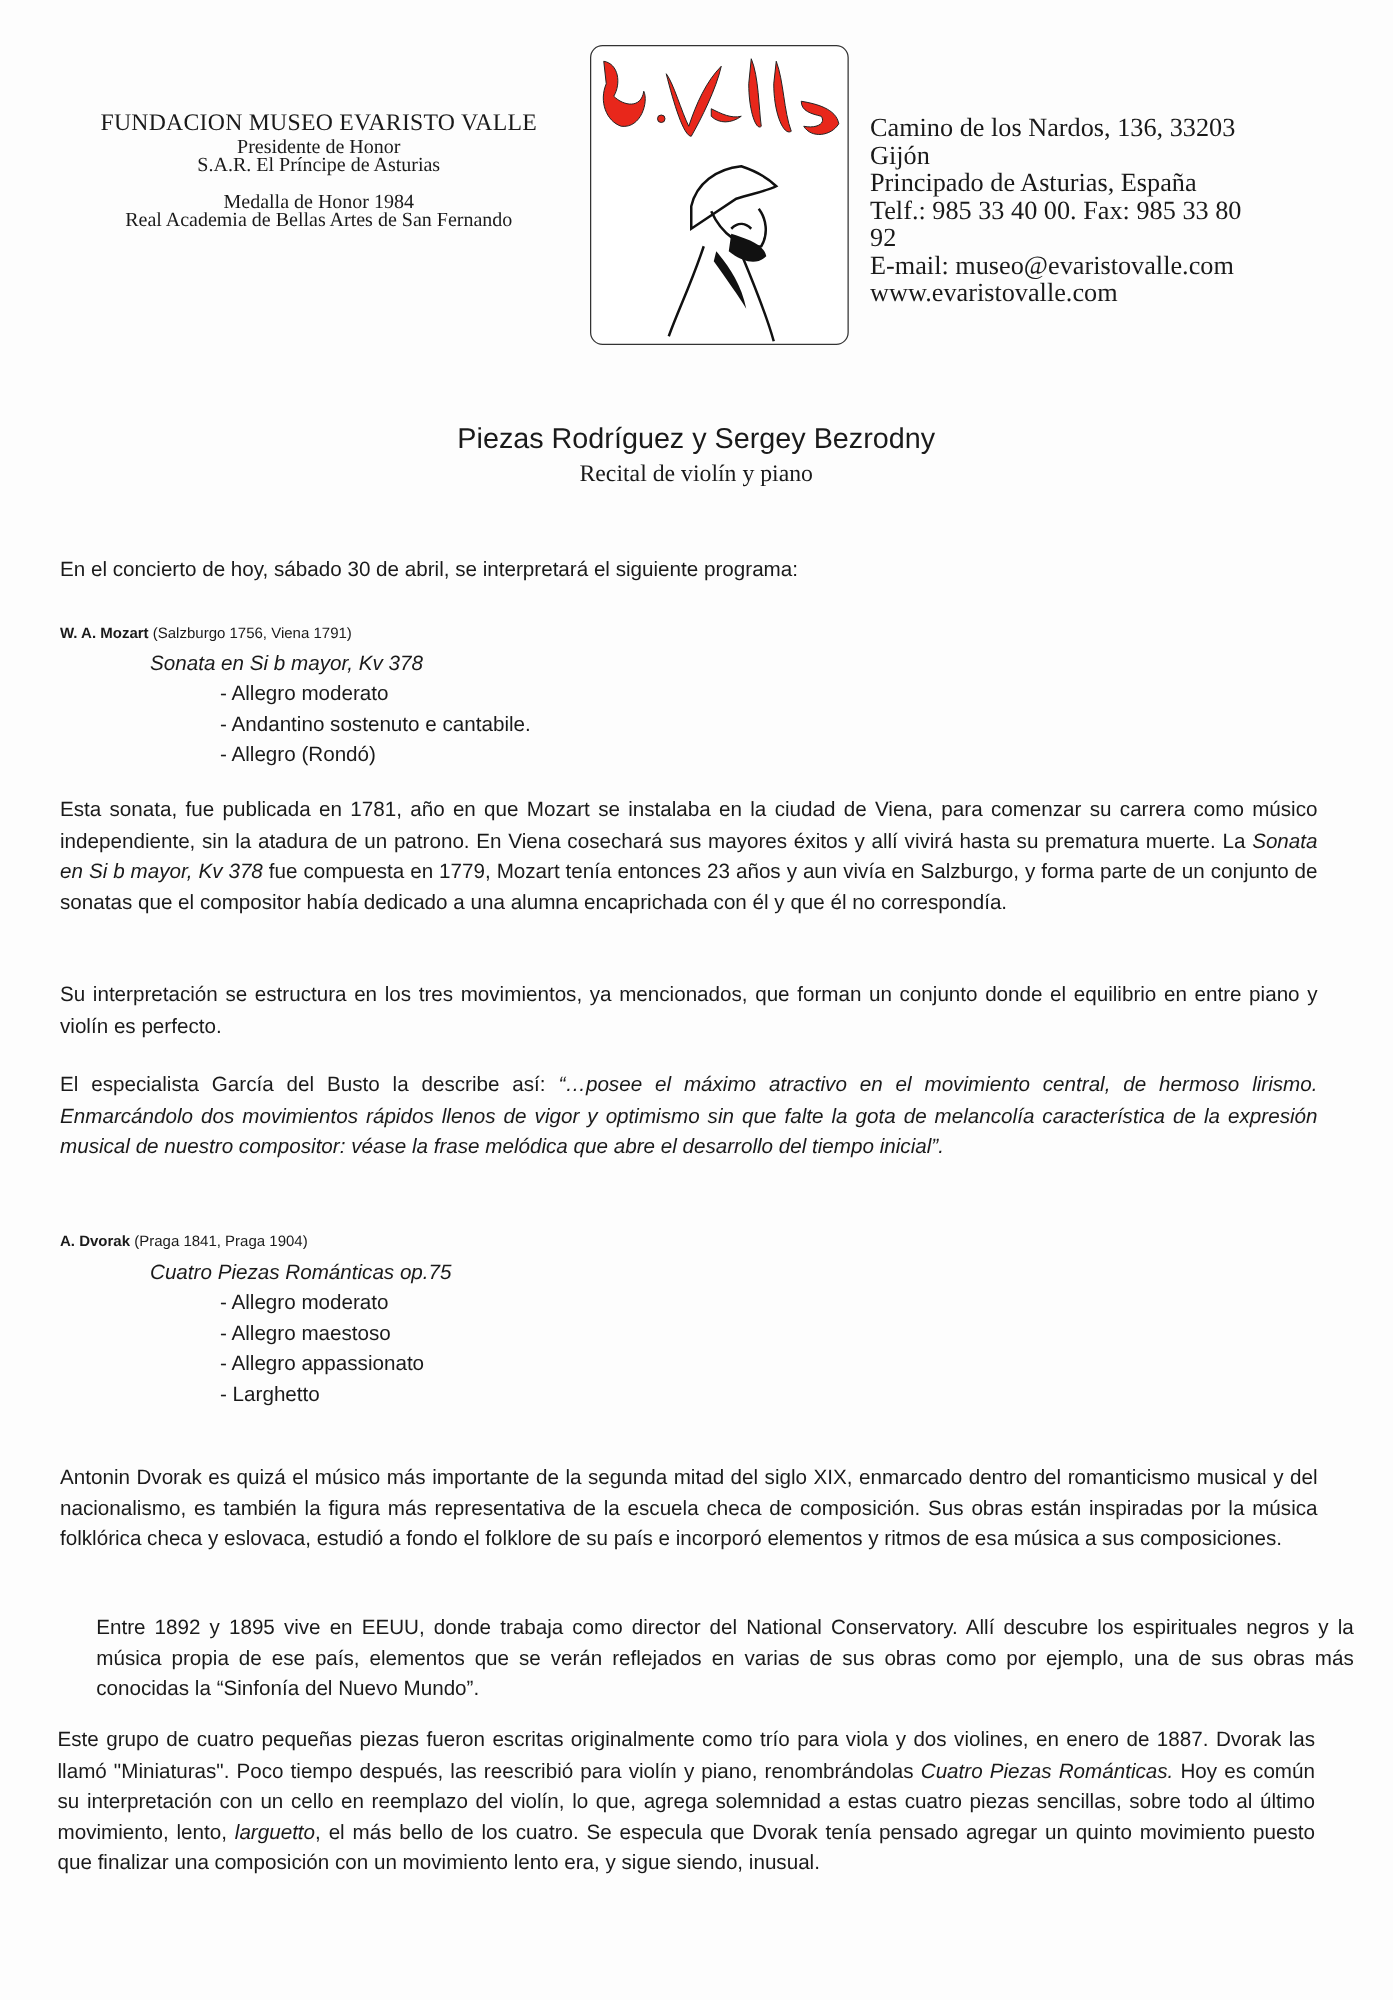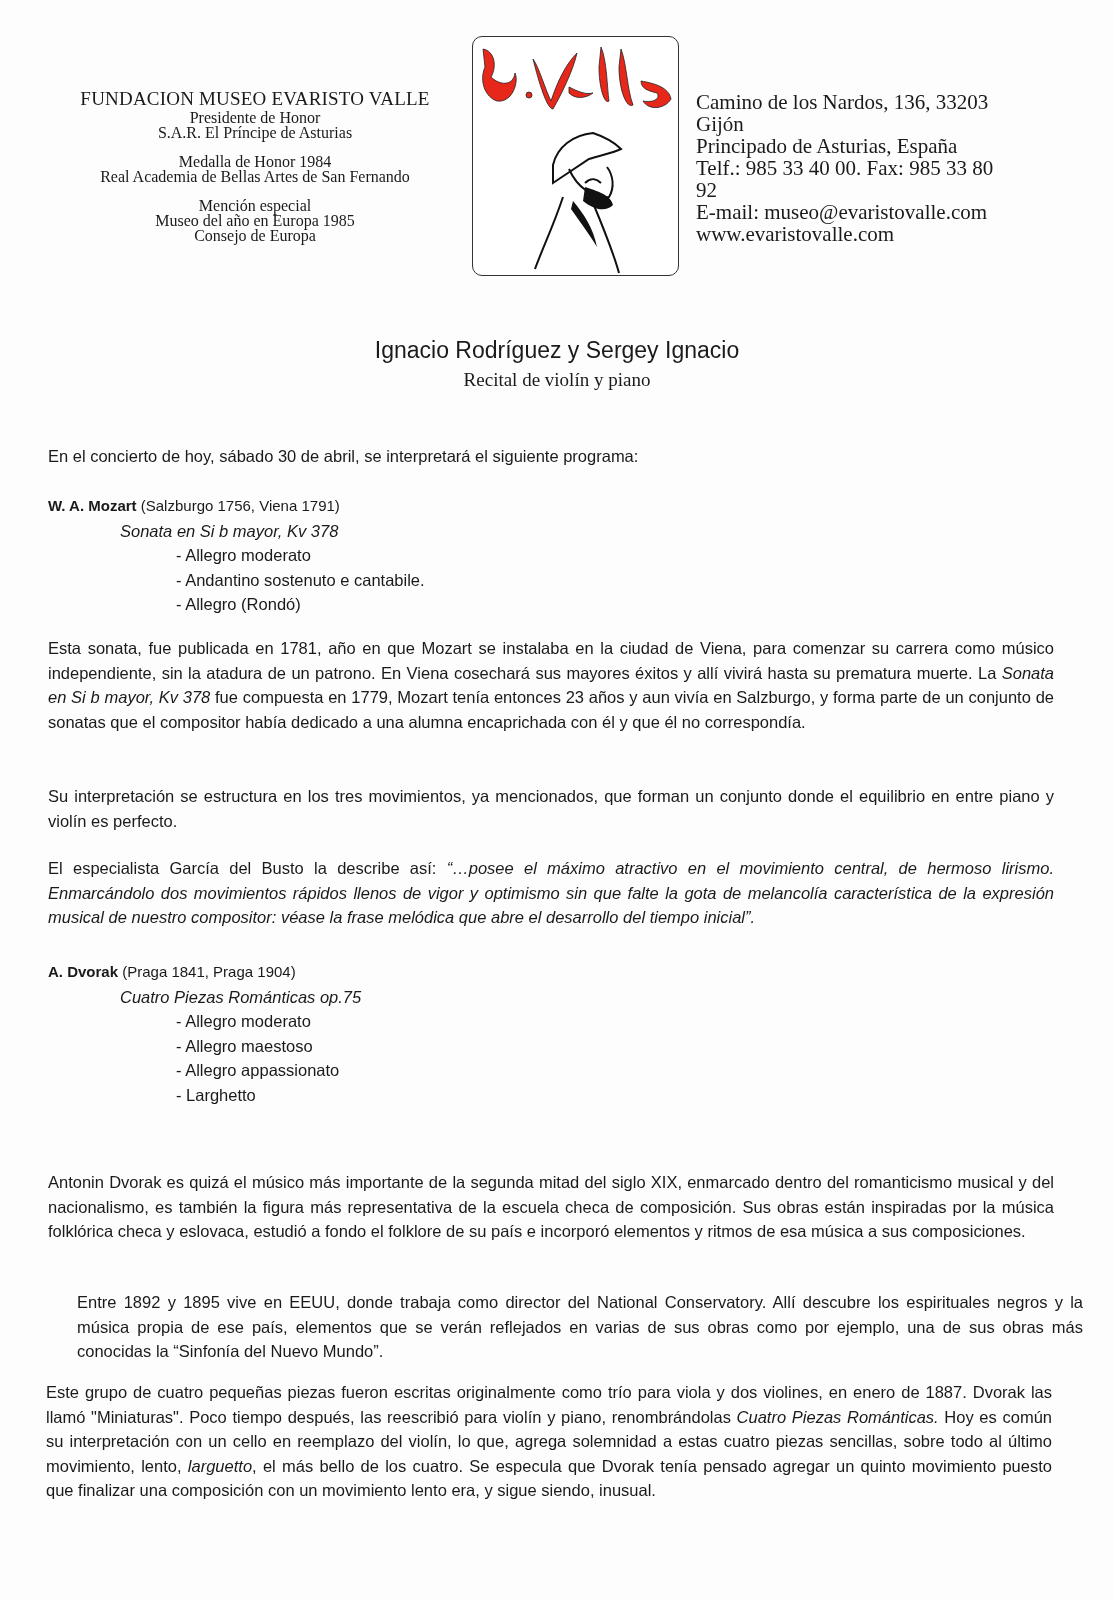--- a/index.html
+++ b/index.html
@@ -22,43 +22,38 @@
       position: absolute; left: 696px; top: 91px; width: 320px; text-align: left;
       font-size: 21px; line-height: 22px;
     }
     #concert-title {
       position: absolute; left: 0; width: 1114px; top: 337px; text-align: center;
     }
     #performers { font-size: 23px; }
     #recital-subtitle { font-size: 19px; margin-top: 5px; font-family: Liberation Serif, serif; }
     .p { position: absolute; left: 48px; width: 1006px; font-size: 16.5px; line-height: 24.5px; }
     .j { text-align: justify; text-align-last: left; }
-    .comp { font-size: 15px; }
+    .comp { font-size: 12px; }
     .work { padding-left: 72px; font-style: italic; }
     .mv { padding-left: 128px; }
     i { font-style: italic; }
     b { font-weight: bold; }
   </style>
 </head>
 <body>
 
 <div id="letterhead-left" class="serif">
   <div id="foundation-name">FUNDACION MUSEO EVARISTO VALLE</div>
   <div class="honor-block">
     <div>Presidente de Honor</div>
     <div>S.A.R. El Príncipe de Asturias</div>
   </div>
   <div class="honor-block">
     <div>Medalla de Honor 1984</div>
     <div>Real Academia de Bellas Artes de San Fernando</div>
-  </div>
-  <div class="honor-block">
-    <div>Mención especial</div>
-    <div>Museo del año en Europa 1985</div>
-    <div>Consejo de Europa</div>
   </div>
 </div>
 
 <div id="logo-box">
   <svg width="205" height="238" viewBox="0 0 205 238">
     <g fill="#e8271b" stroke="#222" stroke-width="0.8">
       <path d="M10 12 C22 14 24 30 18 40 C26 48 40 50 42 36 C46 44 40 66 24 64 C12 60 6 44 12 30 Z"></path>
       <circle cx="56" cy="58" r="3"></circle>
       <path d="M60 22 C66 30 72 52 78 64 C84 46 92 28 104 16 C100 34 88 58 80 72 C74 72 66 46 60 22 Z"></path>
       <path d="M96 50 C104 54 112 58 120 56 C112 62 102 62 96 56 Z"></path>
@@ -80,41 +75,41 @@
 
 <div id="letterhead-right" class="serif">
   <div>Camino de los Nardos, 136, 33203 Gijón</div>
   <div>Principado de Asturias, España</div>
   <div>Telf.: 985 33 40 00. Fax: 985 33 80 92</div>
   <div>E-mail: museo@evaristovalle.com</div>
   <div>www.evaristovalle.com</div>
 </div>
 
 <div id="concert-title" class="sans">
-  <div id="performers">Ignacio Rodríguez y Sergey Ignacio</div>
+  <div id="performers">Piezas Rodríguez y Sergey Bezrodny</div>
   <div id="recital-subtitle">Recital de violín y piano</div>
 </div>
 
 <div class="p sans" style="top:444px;">En el concierto de hoy, sábado 30 de abril, se interpretará el siguiente programa:</div>
 
 <div class="p sans" style="top:494px;">
   <div class="comp"><b>W. A. Mozart</b><span> (Salzburgo 1756, Viena 1791)</span></div>
   <div class="work">Sonata en Si b mayor, Kv 378</div>
   <div class="mv">- Allegro moderato</div>
   <div class="mv">- Andantino sostenuto e cantabile.</div>
   <div class="mv">- Allegro (Rondó)</div>
 </div>
 
 <div class="p sans j" style="top:636px;"><span>Esta sonata, fue publicada en 1781, año en que Mozart se instalaba en la ciudad de Viena, para comenzar su carrera como músico independiente, sin la atadura de un patrono. En Viena cosechará sus mayores éxitos y allí vivirá hasta su prematura muerte.  La </span><i>Sonata en Si b mayor, Kv 378</i><span> fue compuesta en 1779, Mozart tenía entonces 23 años y aun vivía en Salzburgo, y forma parte de un conjunto de sonatas que el compositor había dedicado a una alumna encaprichada con él y que él no correspondía.</span></div>
 
 <div class="p sans j" style="top:784px;">Su interpretación se estructura en los tres movimientos, ya mencionados, que forman un conjunto donde el equilibrio en entre piano y violín es perfecto.</div>
 
 <div class="p sans j" style="top:856px;"><span>El especialista García del Busto la describe así: </span><i>“…posee el máximo atractivo en el movimiento central, de hermoso lirismo. Enmarcándolo dos movimientos rápidos llenos de vigor y optimismo sin que falte la gota de melancolía característica de la expresión musical de nuestro compositor: véase la frase melódica que abre el desarrollo del tiempo inicial”.</i></div>
 
-<div class="p sans" style="top:960px;">
+<div class="p sans" style="top:981px;">
   <div class="comp"><b>A. Dvorak</b><span> (Praga 1841, Praga 1904)</span></div>
   <div class="work">Cuatro Piezas Románticas op.75</div>
   <div class="mv">- Allegro moderato</div>
   <div class="mv">- Allegro maestoso</div>
   <div class="mv">- Allegro appassionato</div>
   <div class="mv">- Larghetto</div>
 </div>
 
 <div class="p sans j" style="top:1170px;">Antonin Dvorak es quizá el músico más importante de la segunda mitad del siglo XIX, enmarcado dentro del romanticismo musical y del nacionalismo, es también la figura más representativa de la escuela checa de composición. Sus obras están inspiradas por la música folklórica checa y eslovaca, estudió a fondo el folklore de su país e incorporó elementos y ritmos de esa música a sus composiciones.</div>
 

